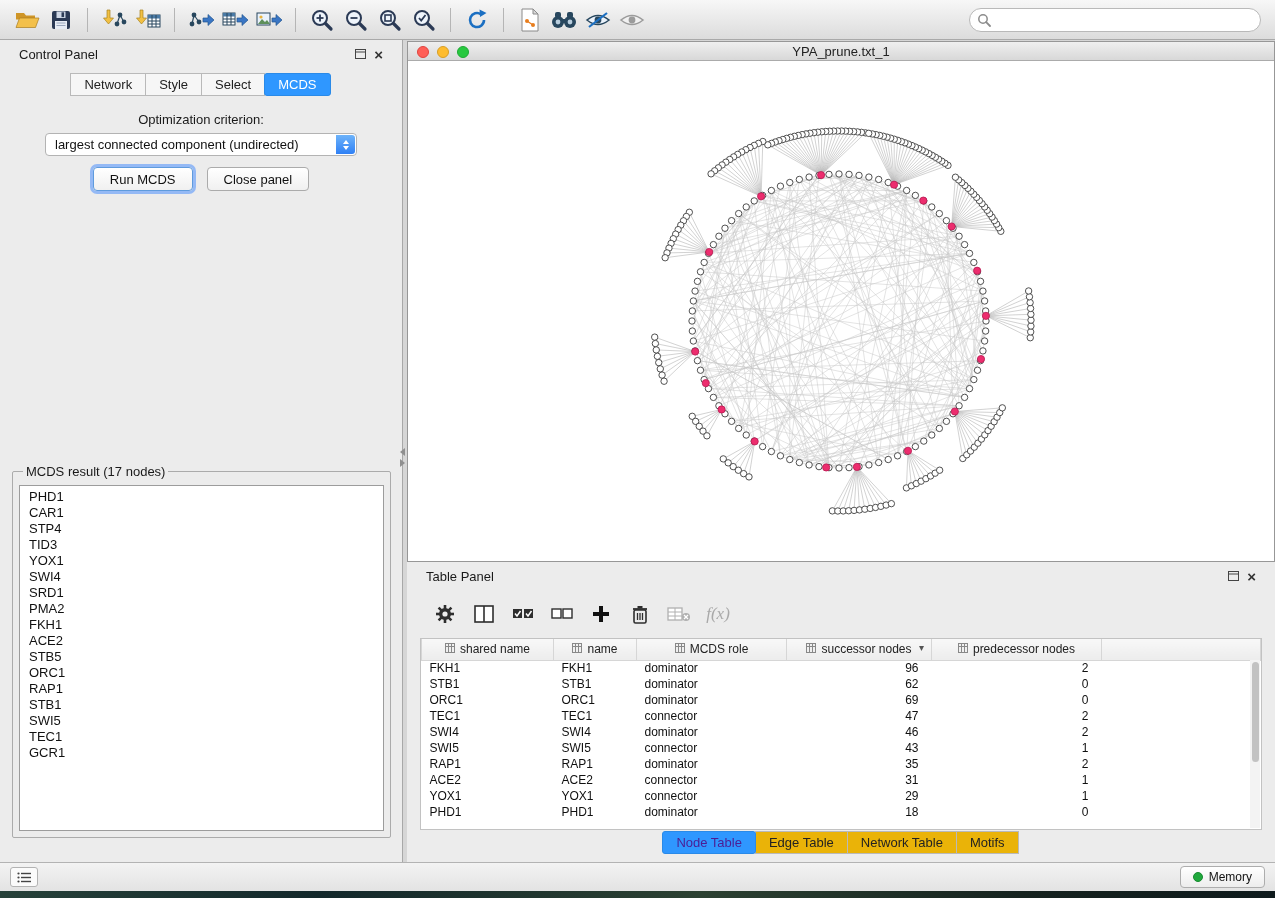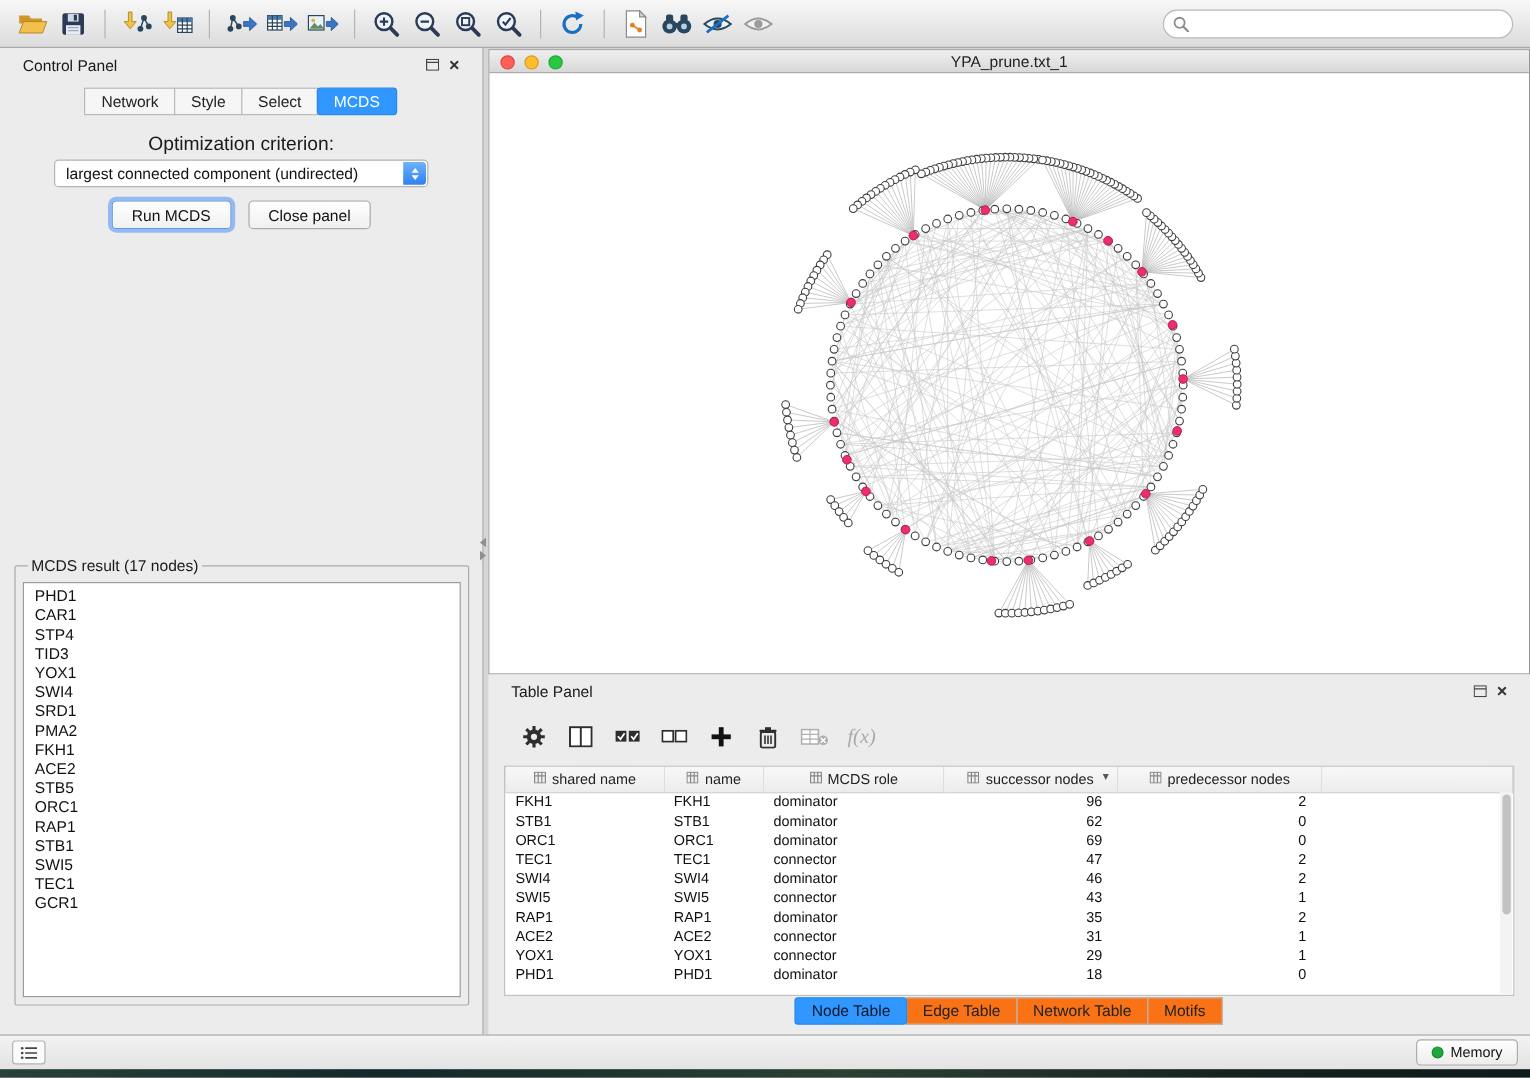--- a/index.html
+++ b/index.html
@@ -19,21 +19,21 @@
   .search-ico{position:absolute;left:8px;top:5px;}
 
   
   .control-panel{position:absolute;left:0;top:40px;width:403px;height:822px;background:#ececec;border-right:1px solid #a8a8a8;}
   .panel-titlebar{position:absolute;top:0;left:0;right:0;height:28px;display:flex;align-items:center;padding:0 19px;font-size:13px;color:#1a1a1a;}
   .panel-btns{margin-left:auto;display:flex;align-items:center;gap:8px;}
   .float-btn,.close-x{cursor:pointer;display:flex;align-items:center;color:#333;font-size:15px;font-weight:bold;line-height:1;}
   .cp-tabs{position:absolute;top:33px;left:0;right:0;display:flex;justify-content:center;}
   .cp-tab{font-size:13px;padding:3px 13px;background:#f6f6f6;border:1px solid #b9b9b9;margin-left:-1px;color:#222;cursor:pointer;}
   .cp-tab.active{background:#2f97ff;color:#fff;border-color:#2a8ae8;border-radius:3px;position:relative;z-index:2;}
-  .opt-label{position:absolute;top:72px;left:0;right:0;text-align:center;font-size:16px;color:#1a1a1a;}
+  .opt-label{position:absolute;top:72px;left:0;right:0;text-align:center;font-size:13px;color:#1a1a1a;}
   .criterion-select{position:absolute;top:93px;left:45px;width:312px;height:23px;background:#fff;border:1px solid #b3b3b3;
     border-radius:4px;font-size:13px;display:flex;align-items:center;padding-left:9px;color:#111;cursor:pointer;}
   .spinner{position:absolute;right:1px;top:1px;bottom:1px;width:19px;border-radius:0 3px 3px 0;
     background:linear-gradient(#6db3fa,#2f80f5);display:flex;flex-direction:column;align-items:center;justify-content:center;gap:2px;}
   .tri-up{width:0;height:0;border-left:3.5px solid transparent;border-right:3.5px solid transparent;border-bottom:4px solid #fff;}
   .tri-down{width:0;height:0;border-left:3.5px solid transparent;border-right:3.5px solid transparent;border-top:4px solid #fff;}
   .cp-buttons{position:absolute;top:127px;left:0;right:0;display:flex;justify-content:center;gap:14px;}
   .btn{font-size:13px;height:24px;padding:0 16px;background:linear-gradient(#ffffff,#f0f0f0);border:1px solid #ababab;border-radius:4px;color:#111;cursor:pointer;}
   .btn.focus-ring{box-shadow:0 0 0 3px rgba(77,144,254,0.55);border-color:#5f9bdd;}
   .result-fieldset{position:absolute;top:424px;left:12px;width:379px;height:374px;border:1px solid #ababab;border-radius:2px;padding:6px;}
@@ -67,22 +67,22 @@
   .node-table{border-collapse:collapse;table-layout:fixed;width:100%;}
   .node-table th{height:21px;background:linear-gradient(#f8f8f8,#ececec);border:1px solid #d6d6d6;border-top:none;
     font-weight:normal;font-size:12px;color:#222;text-align:center;position:relative;cursor:pointer;}
   .node-table th .hdr-inner{display:inline-flex;align-items:center;gap:5px;}
   .hdr-caret{position:absolute;right:7px;top:3px;font-size:10px;color:#555;}
   .node-table td{height:16px;font-size:12px;color:#101010;padding:0 8px;white-space:nowrap;overflow:hidden;}
   .node-table td.c3,.node-table td.c4{text-align:right;padding-right:13px;}
   .vscroll{position:absolute;top:21px;right:1px;bottom:1px;width:10px;background:#f3f3f3;cursor:pointer;}
   .vscroll .thumb{position:absolute;top:2px;left:1.5px;width:7px;height:100px;background:#c2c2c2;border-radius:4px;}
   .tp-tabs{position:absolute;bottom:8px;left:0;right:0;display:flex;justify-content:center;}
-  .tp-tab{font-size:13px;padding:3px 13px;background:#f97316;border:1px solid #b9b9b9;margin-left:-1px;color:#222;cursor:pointer;}
-  .tp-tab.active{background:#2f97ff;color:#0f172a;border-color:#2a8ae8;border-radius:3px;position:relative;z-index:2;}
+  .tp-tab{font-size:13px;padding:3px 13px;background:#eab308;border:1px solid #b9b9b9;margin-left:-1px;color:#222;cursor:pointer;}
+  .tp-tab.active{background:#2f97ff;color:#4c1d95;border-color:#2a8ae8;border-radius:3px;position:relative;z-index:2;}
 
   
   .statusbar{position:absolute;left:0;right:0;bottom:7px;height:29px;background:linear-gradient(#f3f3f3,#e3e3e3);
     border-top:1px solid #b3b3b3;display:flex;align-items:center;padding:0 10px;}
   .menu-btn{width:28px;height:20px;border:1px solid #b3b3b3;border-radius:3px;background:#fbfbfb;display:flex;align-items:center;justify-content:center;cursor:pointer;}
   .memory-btn{margin-left:auto;height:22px;border:1px solid #adadad;border-radius:4px;background:linear-gradient(#ffffff,#ededed);
     display:flex;align-items:center;gap:6px;padding:0 12px;font-size:12px;color:#111;cursor:pointer;}
   .mem-dot{width:10px;height:10px;border-radius:50%;background:#1fa83c;border:1px solid #188a30;}
   .desktop-strip{position:absolute;left:0;right:0;bottom:0;height:7px;
     background:linear-gradient(90deg,#27423a,#13282b 25%,#2c4132 55%,#16231f 80%,#0e1a1c);}

